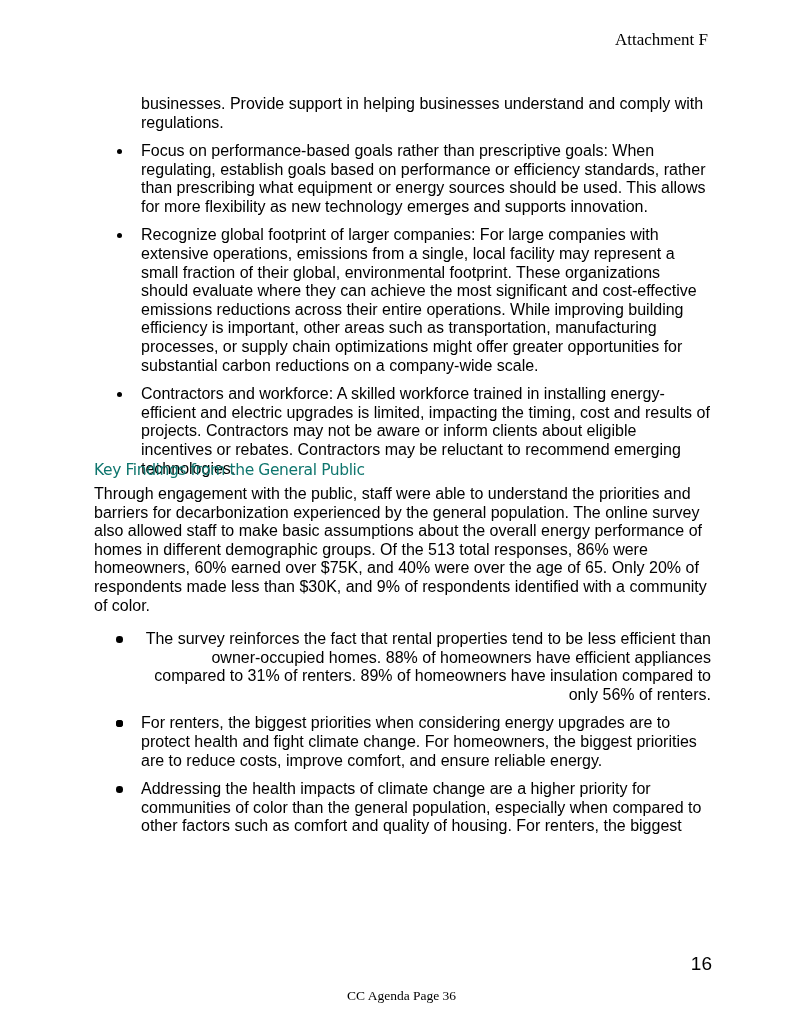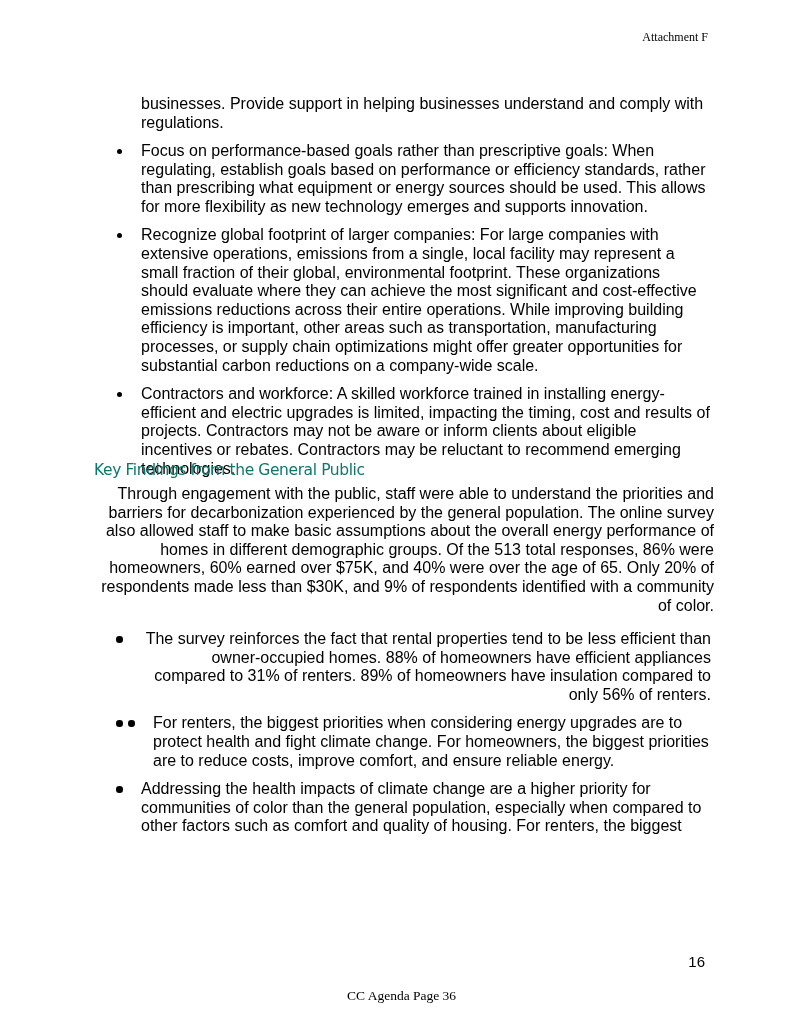--- a/index.html
+++ b/index.html
@@ -1,37 +1,37 @@
 <!DOCTYPE html>
 <html><head>
 <meta charset="utf-8">
 <style>
   html, body { margin: 0; padding: 0; background: #ffffff; }
   body { width: 800px; height: 1035px; position: relative; overflow: hidden; color: #000; }
   .page { position: absolute; left: 0; top: 0; width: 800px; height: 1035px; }
   .header-right {
     position: absolute; top: 30px; right: 92px;
-    font-family: "Liberation Serif", "DejaVu Serif", serif; font-size: 12px; text-align: right;
+    font-family: "Liberation Serif", "DejaVu Serif", serif; font-size: 17px; text-align: right;
   }
   .body-text { font-family: "Liberation Sans", sans-serif; font-size: 16px; line-height: 18.6px; }
   .cont { position: absolute; left: 141px; top: 95px; width: 570px; }
   ul.bul { list-style: none; margin: 0; padding: 0; }
   ul.bul li { position: relative; padding-left: 0; }
   .bullet {
     position: absolute; left: -24px; top: 7px; width: 5px; height: 5px; border-radius: 50%; background: #000;
   }
   .bullet.big { width: 6.5px; height: 6.5px; left: -25px; top: 6px; }
   b { font-weight: normal; }
   .sec1 { position: absolute; left: 141px; width: 570px; }
   .heading {
     position: absolute; left: 94px; top: 461px;
     font-family: "DejaVu Sans", sans-serif; font-size: 15.5px; color: #0f766e; letter-spacing: -0.4px;
   }
-  .intro { position: absolute; left: 94px; top: 485px; width: 620px; text-align: right; }
-  .page-num { position: absolute; right: 95px; top: 953px; font-family: "Liberation Sans", sans-serif; font-size: 15px; }
+  .intro { position: absolute; left: 94px; top: 485px; width: 620px; }
+  .page-num { position: absolute; right: 88px; top: 953px; font-family: "Liberation Sans", sans-serif; font-size: 19px; }
   .footer { position: absolute; top: 988px; font-family: "Liberation Serif", "DejaVu Serif", serif; font-size: 13.5px; }
   .footer-left { left: 347px; }
   .footer-right { left: 477px; color: #e8242a; }
 </style>
 </head>
 <body>
 
 <div class="page">
 
   <div class="header-right">Attachment F</div>
@@ -58,21 +58,21 @@
   <div class="body-text intro">Through engagement with the public, staff were able to understand the priorities and barriers for decarbonization experienced by the general population. The online survey also allowed staff to make basic assumptions about the overall energy performance of homes in different demographic groups. Of the 513 total responses, 86% were homeowners, 60% earned over $75K, and 40% were over the age of 65. Only 20% of respondents made less than $30K, and 9% of respondents identified with a community of color.</div>
 
   <ul class="bul body-text sec1" style="top:630px;">
     <li style="margin-bottom:10px;text-align:right;">
       <span class="bullet big"></span>
       <b>The survey reinforces the fact that rental properties tend to be less efficient than owner-occupied homes.</b><span> 88% of homeowners have efficient appliances compared to 31% of renters. 89% of homeowners have insulation compared to only 56% of renters.</span>
     </li>
     <li style="margin-bottom:10px;">
       <span class="bullet big"></span>
     </li>
-    <li style="margin-bottom:10px;margin-left:12px;">
+    <li style="margin-bottom:10px;">
       <span class="bullet big"></span>
       <span>For renters, the biggest priorities when considering energy upgrades are to protect health and fight climate change. For homeowners, the biggest priorities are to reduce costs, improve comfort, and ensure reliable energy.</span>
     </li>
     <li>
       <span class="bullet big"></span>
       <span>Addressing the health impacts of climate change are a higher priority for communities of color than the general population, especially when compared to other factors such as comfort and quality of housing. For renters, the biggest</span>
     </li>
   </ul>
 
   <div class="page-num">16</div>

